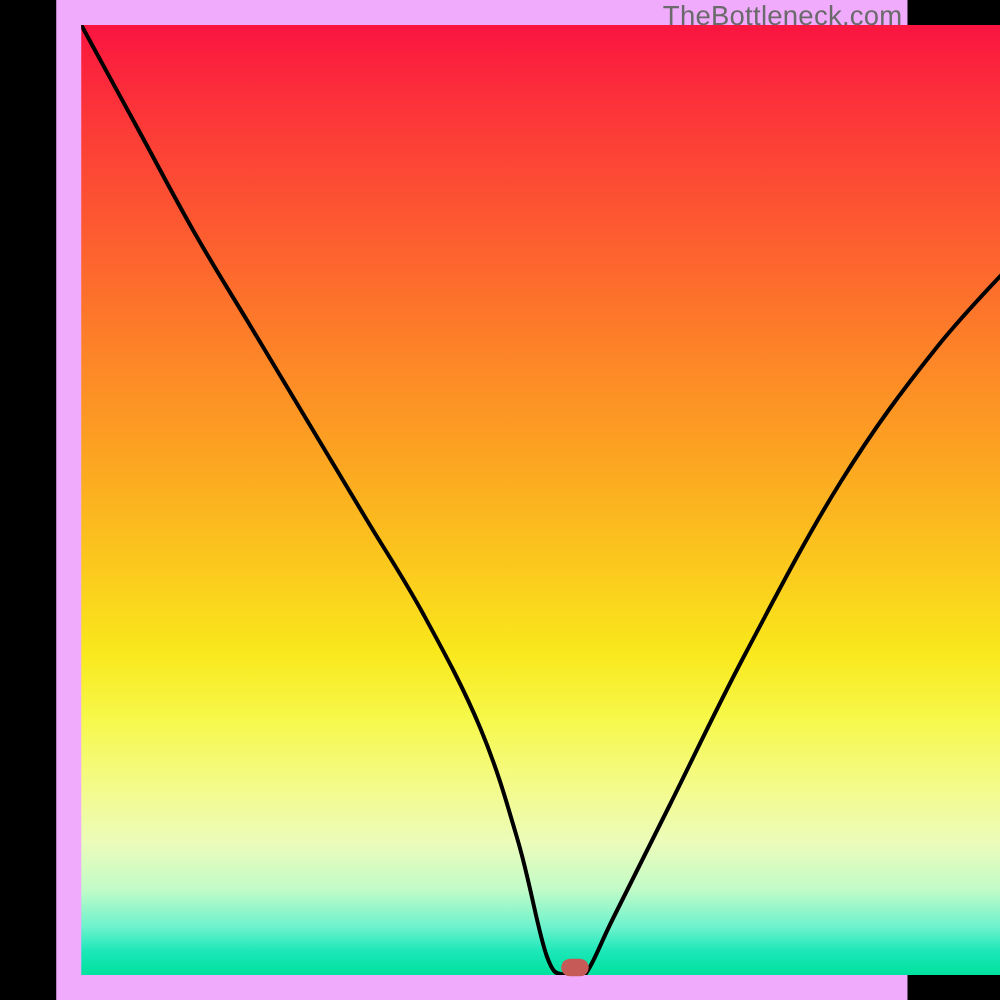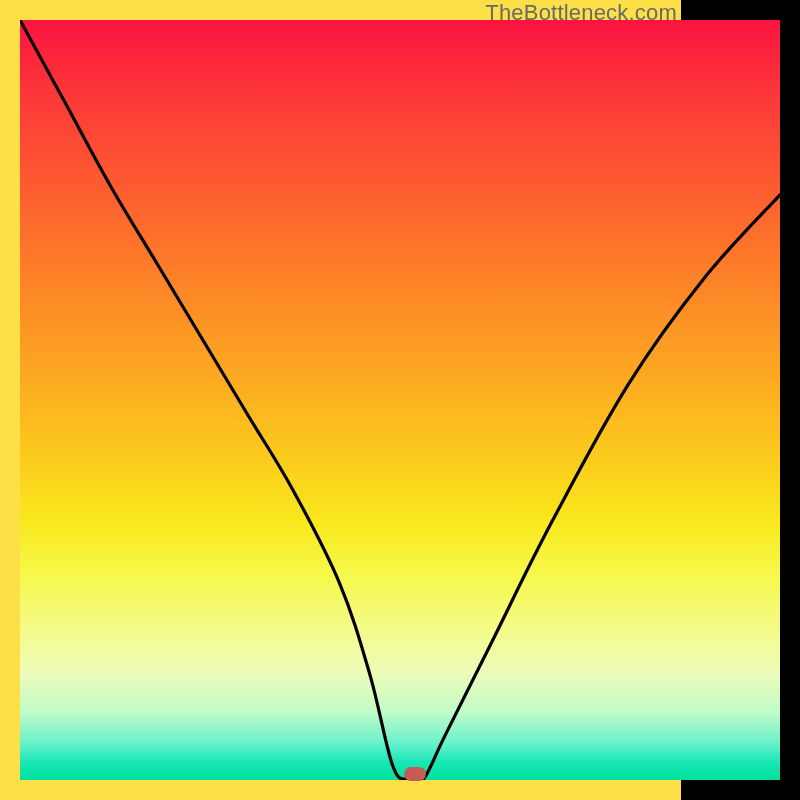--- a/index.html
+++ b/index.html
@@ -8,21 +8,22 @@
     width: 800px;
     height: 800px;
     background: #000;
     font-family: Arial, Helvetica, sans-serif;
     overflow: hidden;
   }
   .frame {
     position: relative;
     width: 681px;
     height: 800px;
-    background: #fde047;
+    background: #f0abfc;
+    margin-left: 45px;
   }
   .plot-area {
     position: absolute;
     left: 20px;
     top: 20px;
     width: 760px;
     height: 760px;
     background: linear-gradient(to bottom,
       #fa1440 0%,
       #fc3838 10%,

